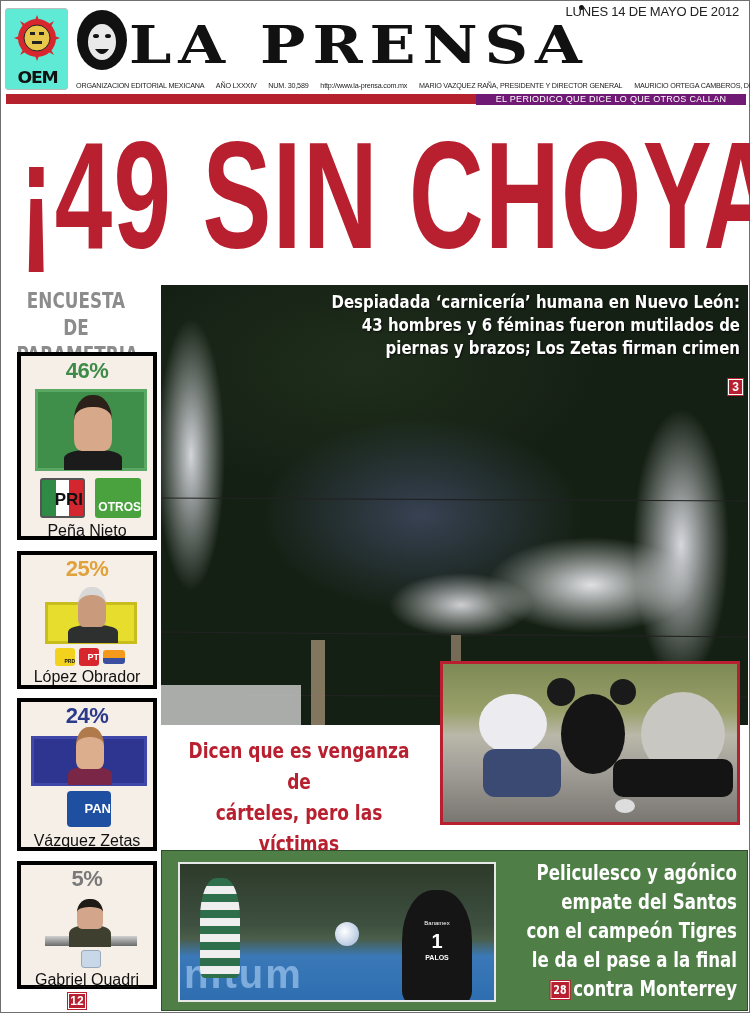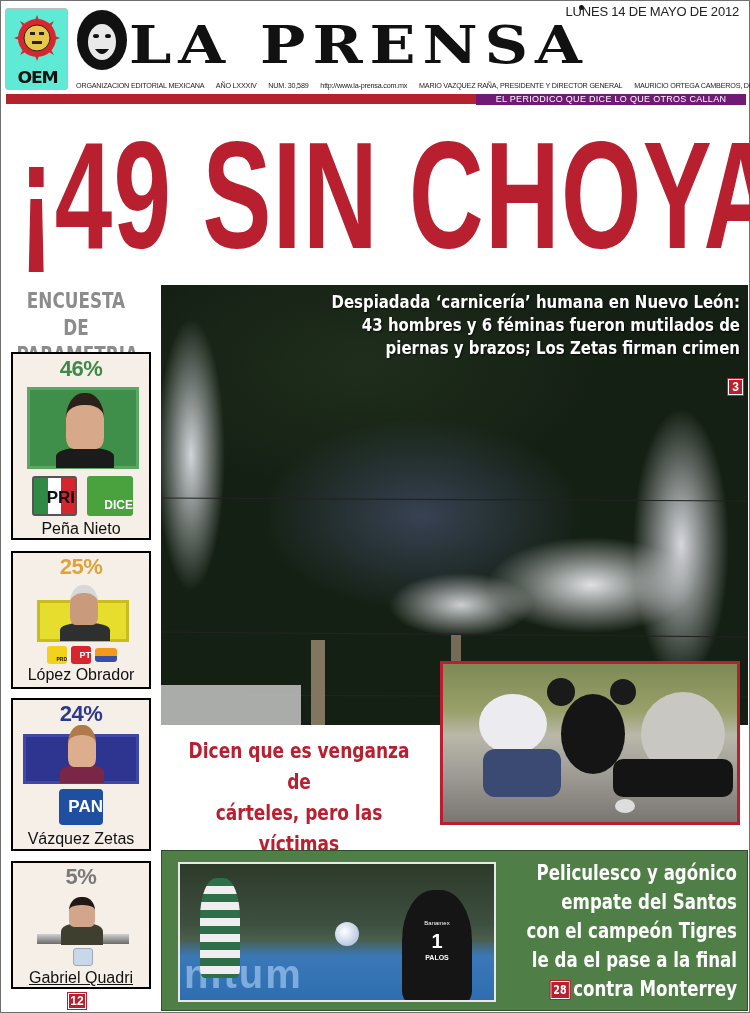--- a/index.html
+++ b/index.html
@@ -18,21 +18,21 @@
   .info-line { position: absolute; left: 75px; top: 80px; width: 670px; font-size: 7.2px; color: #222; white-space: nowrap; letter-spacing: -0.2px; }
   .info-line span { margin-right: 10px; }
   .red-bar { position: absolute; left: 5px; top: 93px; width: 740px; height: 10px; background: #b5222e; }
   .slogan { position: absolute; left: 475px; top: 93px; width: 270px; height: 11px; background: #701a75; color: #fff; font-size: 9px; line-height: 11px; text-align: center; letter-spacing: 0.3px; }
 
   
   .headline { position: absolute; left: 18px; top: 107px; width: 715px; height: 175px; color: #b8202f; font-family: "Liberation Sans", sans-serif; font-weight: bold; font-size: 152px; line-height: 175px; white-space: nowrap; transform: scaleX(0.68); transform-origin: left center; letter-spacing: 2px; }
 
   
   .poll-title { position: absolute; left: 5px; top: 286px; width: 140px; text-align: center; color: #8c8c8c; font-family: "DejaVu Sans Condensed", "DejaVu Sans", sans-serif; font-weight: bold; font-size: 22px; line-height: 27px; letter-spacing: 0px; transform: scaleX(0.85); }
-  .poll-card { position: absolute; left: 10px; width: 140px; background: #f6efe8; border: 2px solid #000000; }
+  .poll-card { position: absolute; left: 16px; width: 140px; background: #f6efe8; border: 4px solid #000000; }
   .poll-pct { position: absolute; left: 0; width: 100%; text-align: center; font-weight: bold; font-size: 22px; line-height: 24px; letter-spacing: -0.5px; }
   .poll-band { position: absolute; left: 14px; width: 112px; }
   .poll-face { position: absolute; border-radius: 45% 45% 20% 20%; }
   .poll-body { position: absolute; border-radius: 40% 40% 0 0; }
   .poll-name { position: absolute; left: 0; width: 100%; text-align: center; font-size: 16px; color: #111; }
   .party { position: absolute; border-radius: 3px; color: #fff; font-weight: bold; text-align: right; }
   .page-ref { position: absolute; background: #b8202f; color: #fff; font-weight: bold; text-align: center; border: 1px solid #fff; outline: 1px solid #b8202f; }
 
   
   .main-photo { position: absolute; left: 160px; top: 284px; width: 587px; height: 440px; overflow: hidden;
@@ -110,21 +110,21 @@
     <div>PARAMETRIA</div>
   </div>
 
   <div class="poll-card" style="top:351px; height:188px;">
     <div class="poll-pct" style="top:3px; color:#3e8a48;">46%</div>
     <div class="poll-band" style="top:33px; height:82px; background:#3f8f4a; border:3px solid #5aa864;">
       <div class="poll-body" style="left:26px; top:58px; width:58px; height:20px; background:#1b1b1b;"></div>
       <div class="poll-face" style="left:36px; top:3px; width:38px; height:56px; background:#d8a88a; border-top:12px solid #2b211a;"></div>
     </div>
     <div class="party" style="left:19px; top:122px; width:45px; height:40px; line-height:40px; font-size:17px; background:linear-gradient(90deg,#2e8a45 33%, #ffffff 33%, #ffffff 66%, #d3262f 66%); color:#111; border:2px solid #555;">PRI</div>
-    <div class="party" style="left:74px; top:122px; width:46px; height:40px; line-height:58px; font-size:12px; background:#4aa23e;">DICE</div>
+    <div class="party" style="left:74px; top:122px; width:46px; height:40px; line-height:58px; font-size:12px; background:#4aa23e;">OTROS</div>
     <div class="poll-name" style="top:166px;">Peña Nieto</div>
   </div>
 
   <div class="poll-card" style="top:550px; height:138px;">
     <div class="poll-pct" style="top:2px; color:#e0a23a;">25%</div>
     <div class="poll-band" style="top:47px; left:24px; width:92px; height:42px; background:#e6dd2c; border:3px solid #c9bd1e;">
       <div class="poll-body" style="left:20px; top:20px; width:50px; height:18px; background:#2e3030;"></div>
       <div class="poll-face" style="left:30px; top:-18px; width:28px; height:40px; background:#c99a7b; border-top:8px solid #d8d8d8;"></div>
     </div>
     <div class="party" style="left:34px; top:93px; width:20px; height:18px; line-height:26px; font-size:5px; background:#f2d21d; color:#111;">PRD</div>
@@ -132,21 +132,21 @@
     <div class="party" style="left:82px; top:95px; width:22px; height:14px; background:linear-gradient(180deg,#f39a1c 55%, #3b4fa0 55%);"></div>
     <div class="poll-name" style="top:113px;">López Obrador</div>
   </div>
 
   <div class="poll-card" style="top:697px; height:153px;">
     <div class="poll-pct" style="top:2px; color:#2c3a8c;">24%</div>
     <div class="poll-band" style="top:34px; left:10px; width:116px; height:50px; background:#2e3590; border:3px solid #3f47a8;">
       <div class="poll-body" style="left:34px; top:28px; width:44px; height:18px; background:#7a2747;"></div>
       <div class="poll-face" style="left:42px; top:-12px; width:28px; height:42px; background:#dcae8d; border-top:10px solid #b07a4a;"></div>
     </div>
-    <div class="party" style="left:46px; top:89px; width:44px; height:36px; line-height:36px; font-size:17px; background:#1e4fa0; border-radius:4px;">PAN</div>
+    <div class="party" style="left:46px; top:89px; width:44px; height:36px; line-height:36px; font-size:13px; background:#1e4fa0; border-radius:4px;">PAN</div>
     <div class="poll-name" style="top:130px;">Vázquez Zetas</div>
   </div>
 
   <div class="poll-card" style="top:860px; height:128px;">
     <div class="poll-pct" style="top:2px; color:#7a7a7a;">5%</div>
     <div class="poll-band" style="top:71px; left:24px; width:92px; height:10px; background:linear-gradient(180deg,#d0d0d0,#6a6a6a);"></div>
     <div class="poll-body" style="left:48px; top:60px; width:42px; height:22px; background:#3f3f30;"></div>
     <div class="poll-face" style="left:56px; top:34px; width:26px; height:30px; background:#d3a58a; border-top:8px solid #1e1a16;"></div>
     <div class="party" style="left:60px; top:85px; width:20px; height:18px; background:#c8d8e8; border:1px solid #9ab;"></div>
     <div class="poll-name" style="top:106px;text-decoration:underline;">Gabriel Quadri</div>

